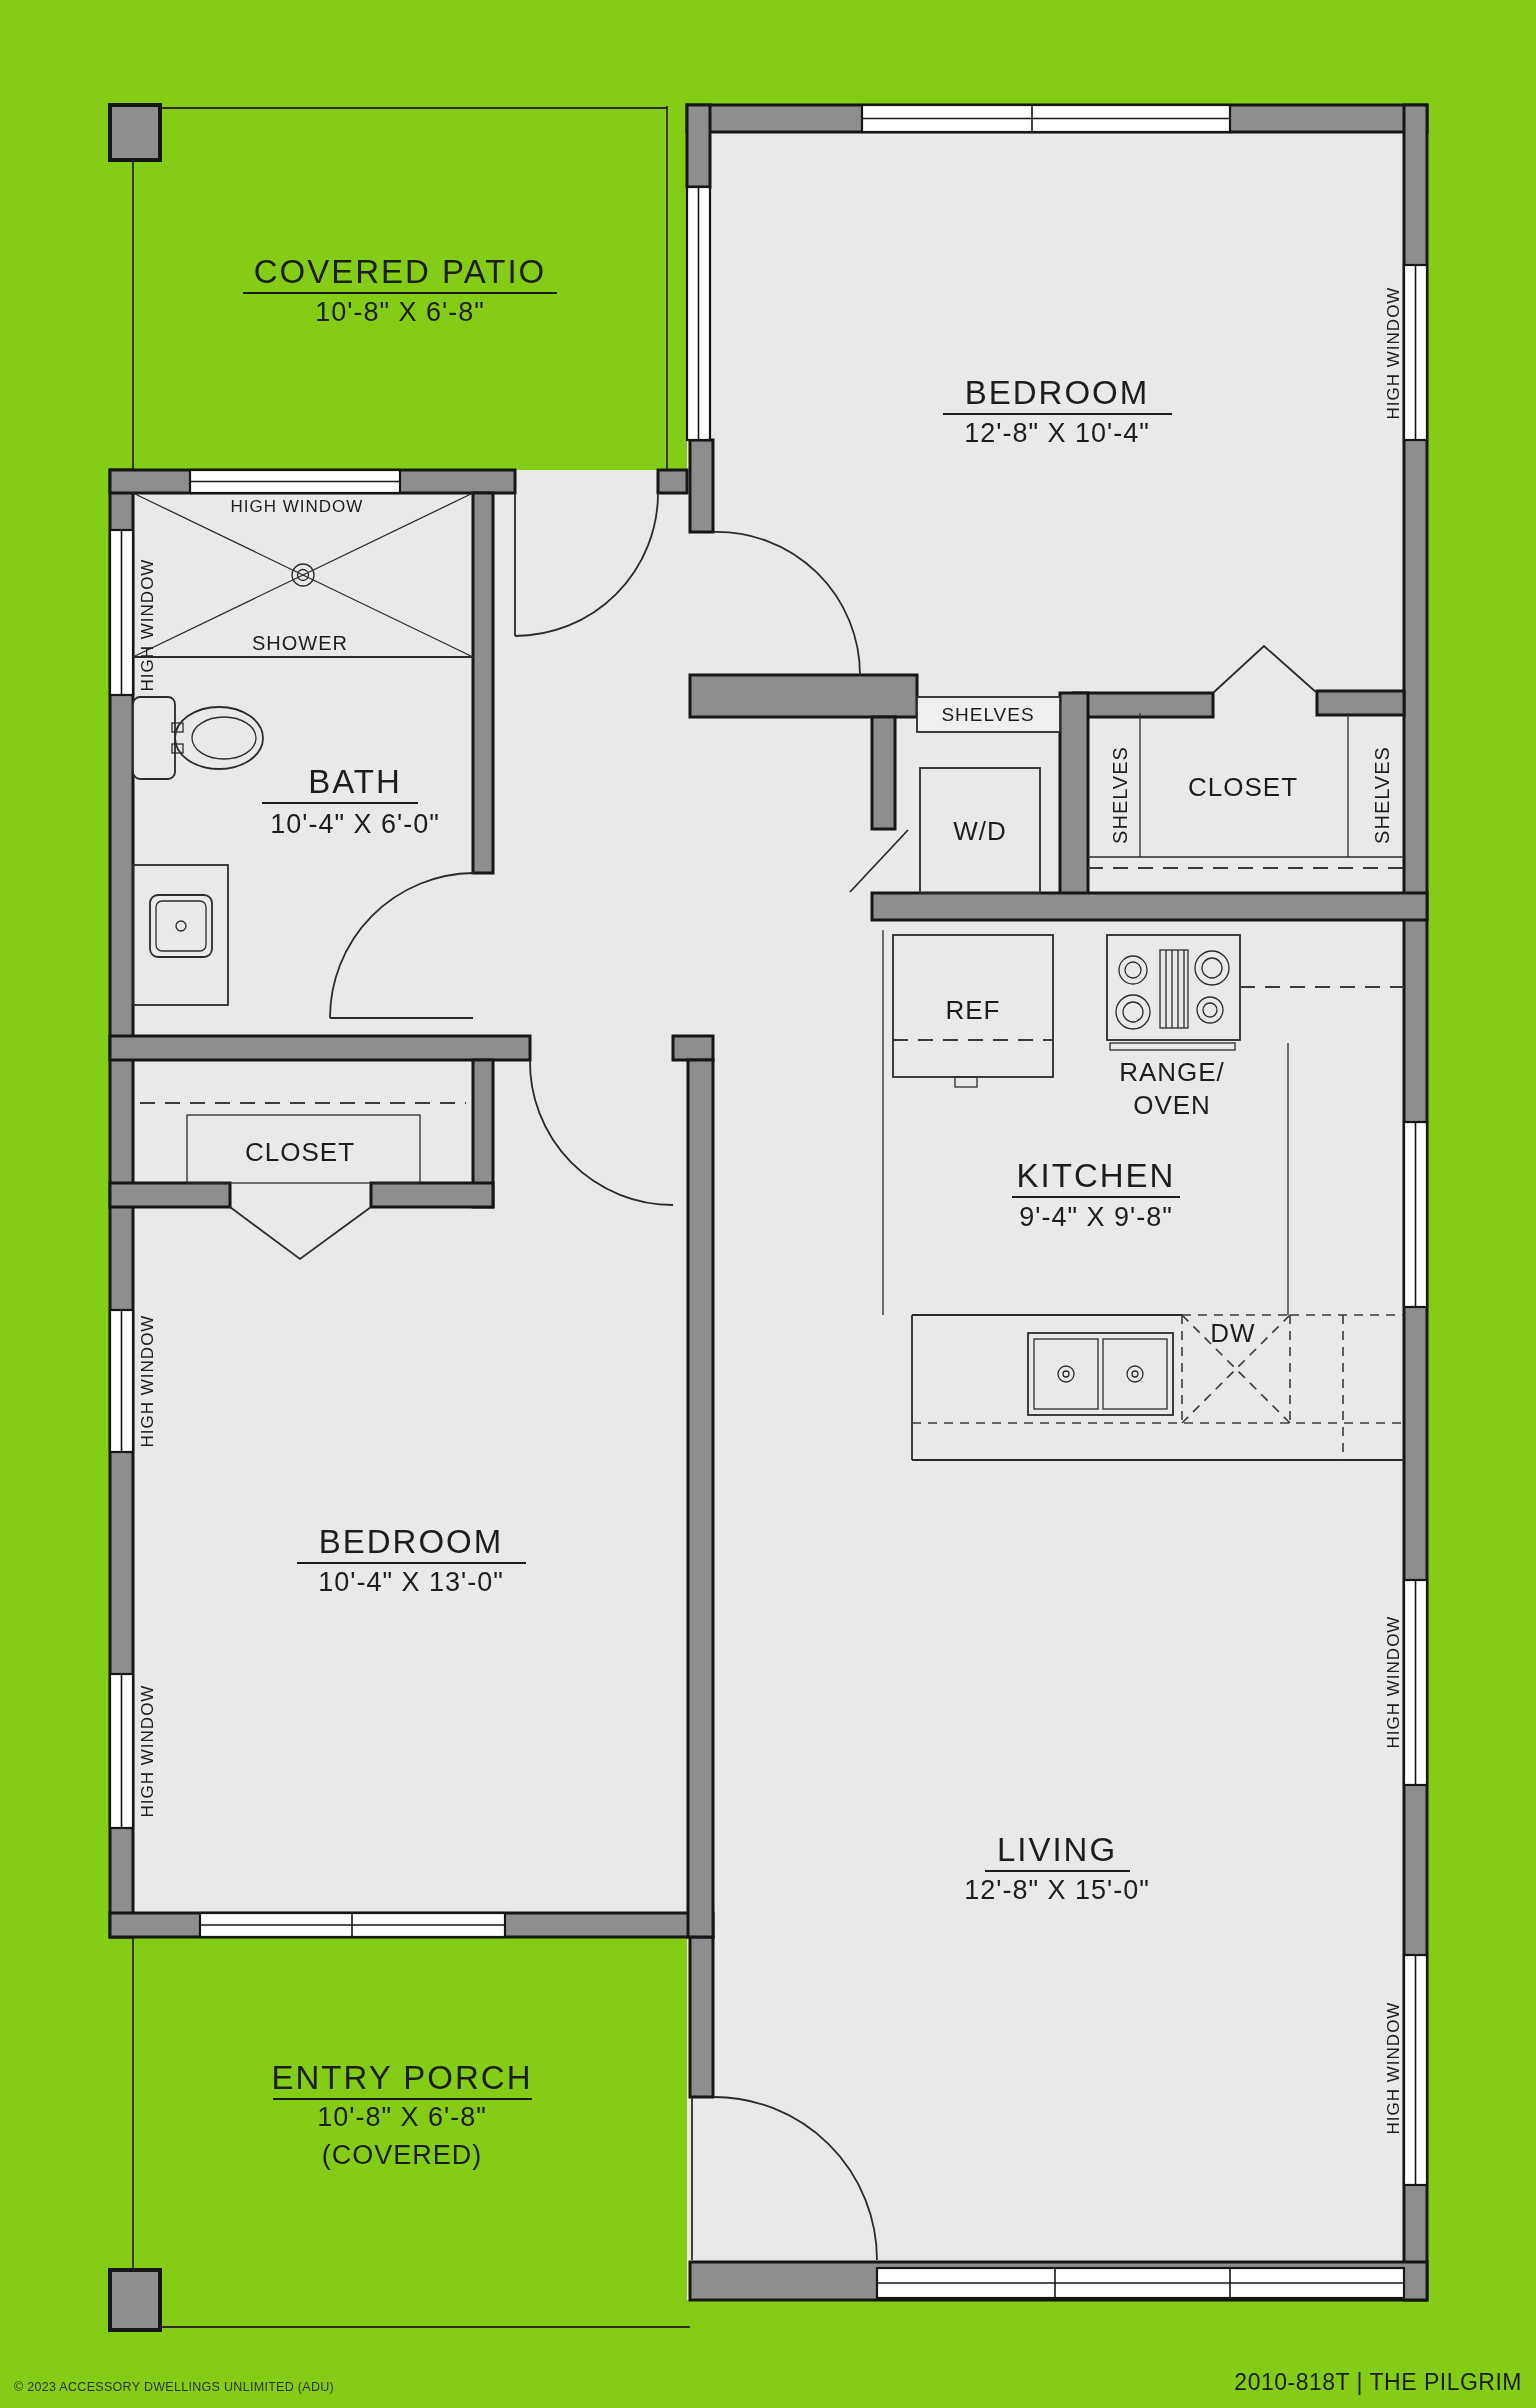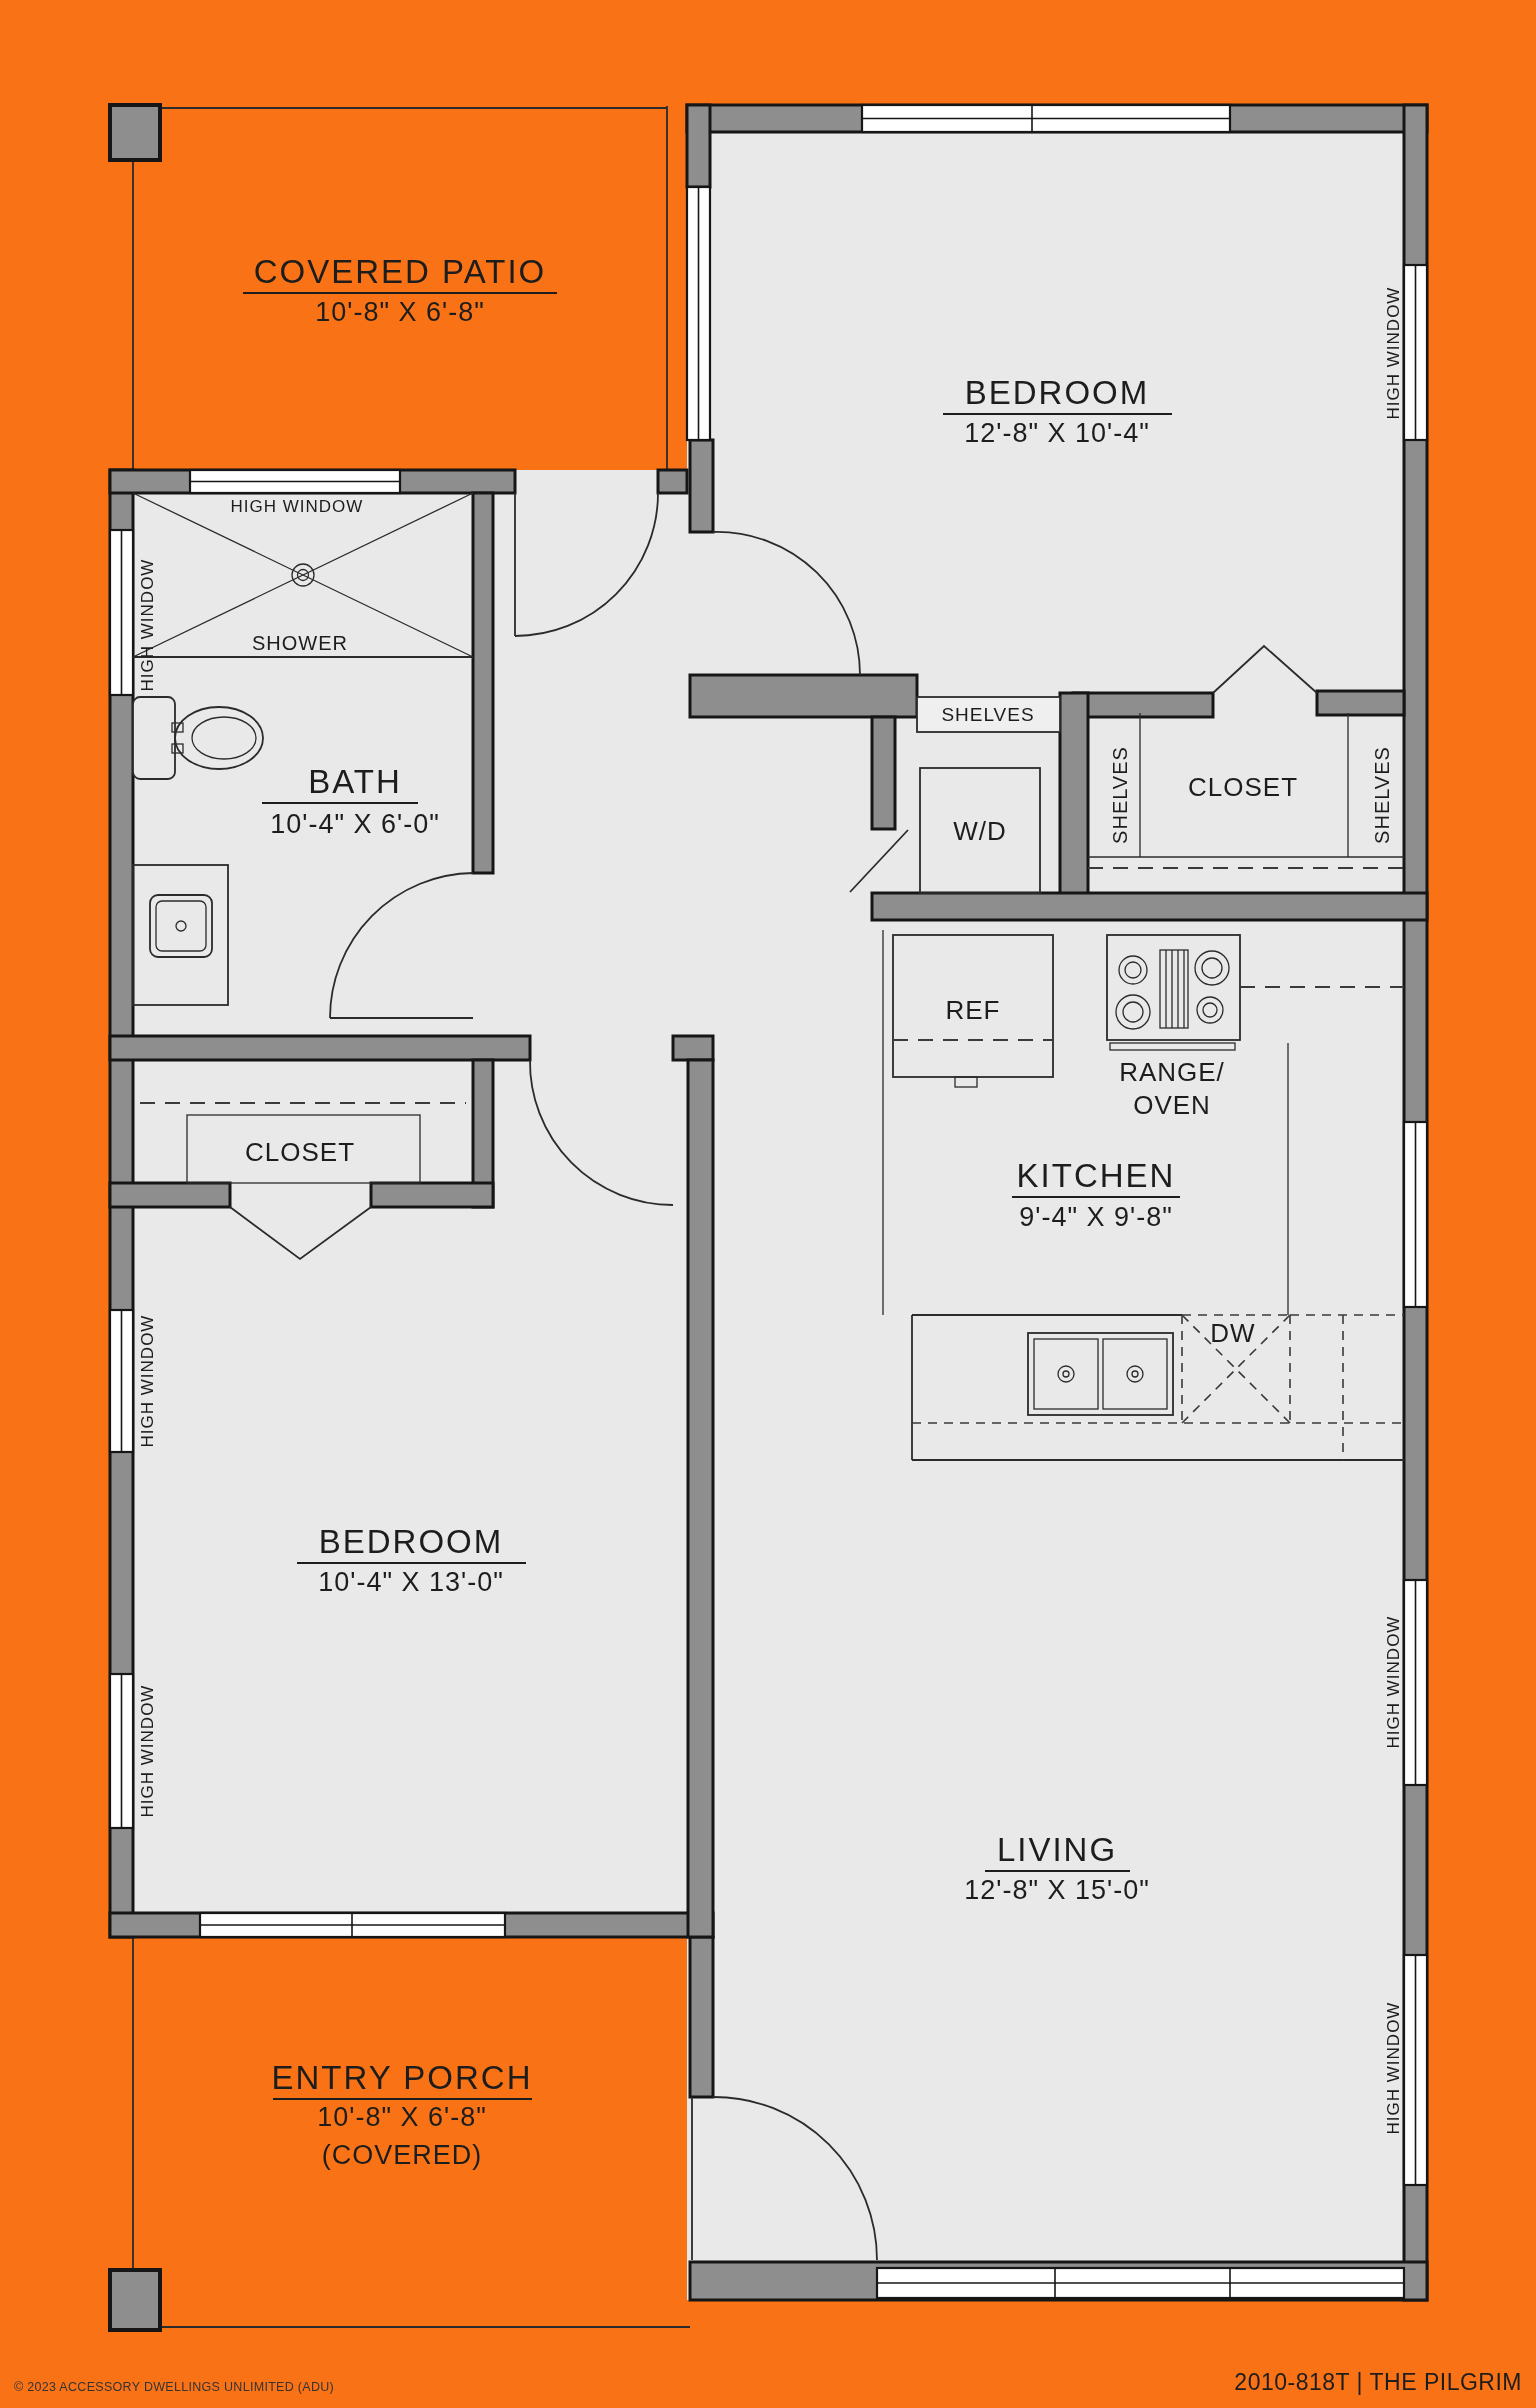--- a/index.html
+++ b/index.html
@@ -1,16 +1,16 @@
 <!DOCTYPE html>
 <html><head>
 <meta charset="utf-8">
 <style>
   html,body{margin:0;padding:0;background:#ffffff;}
-  .page{position:relative;width:1536px;height:2408px;background:#f97316;overflow:hidden;}
+  .page{position:relative;width:1536px;height:2408px;background:#84cc16;overflow:hidden;}
   svg{display:block;}
   .wall{fill:#8e8e8e;stroke:#161616;stroke-width:3;}
   .post{fill:#8e8e8e;stroke:#161616;stroke-width:4;}
   .win{fill:#ffffff;stroke:#161616;stroke-width:2.2;}
   .winline{stroke:#161616;stroke-width:1.6;fill:none;}
   .thin{stroke:#2b2b2b;stroke-width:1.8;fill:none;}
   .thin2{stroke:#2b2b2b;stroke-width:1.3;fill:none;}
   .fixt{fill:#e9e9e9;stroke:#2b2b2b;stroke-width:1.8;}
   .fixtw{fill:#efefef;stroke:#2b2b2b;stroke-width:1.8;}
   .dash{stroke:#3a3a3a;stroke-width:1.8;fill:none;stroke-dasharray:15 10;}

